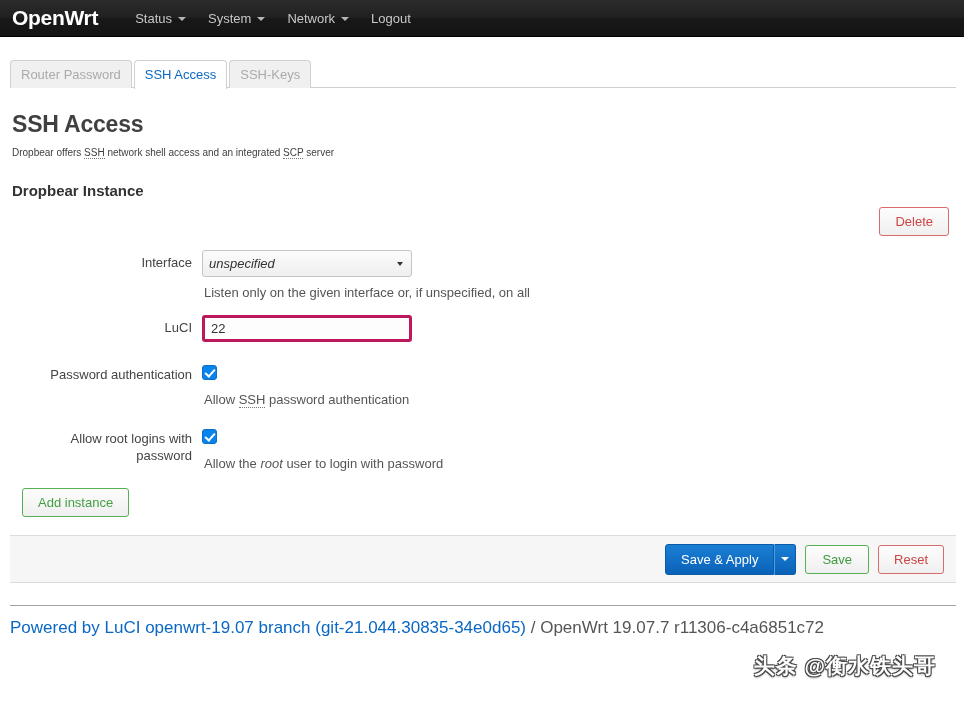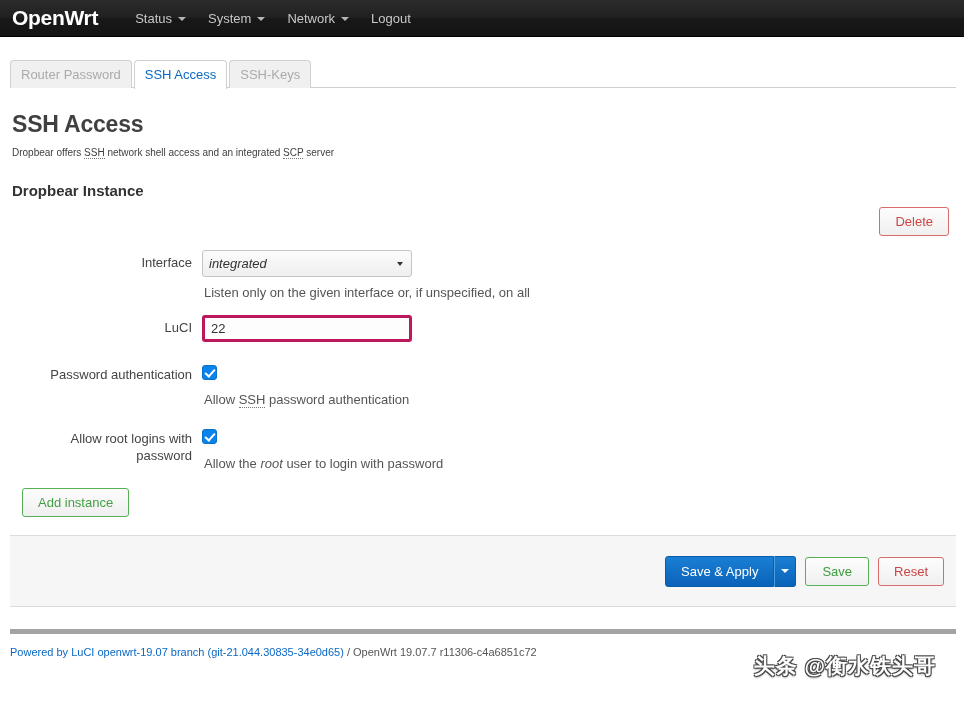--- a/index.html
+++ b/index.html
@@ -264,33 +264,33 @@
   }
 
   .addrow { margin: 16px 0 0 10px; }
 
   
   .actionbar {
     margin: 18px 8px 0 10px;
     background: #f6f6f6;
     border-top: 1px solid #dcdcdc;
     border-bottom: 1px solid #dcdcdc;
-    height: 72px;
+    height: 48px;
     display: flex;
     align-items: center;
     justify-content: flex-end;
     gap: 9px;
     padding-right: 12px;
   }
 
   .footer {
     margin: 22px 8px 0 10px;
-    border-top: 5px solid #a3a3a3;
+    border-top: 1px solid #a3a3a3;
     padding-top: 12px;
-    font-size: 11px;
+    font-size: 17px;
     color: #555;
     white-space: nowrap;
   }
   .footer a { color: #0a68c4; text-decoration: none; }
 
   
   .watermark {
     position: absolute;
     right: 28px;
     bottom: 32px;
@@ -352,21 +352,21 @@
     <div class="delete-row">
       <button class="btn btn-remove">Delete</button>
     </div>
 
     <div class="form">
 
       <div class="row">
         <div class="row-label">Interface</div>
         <div class="row-field">
           <div class="select-shell">
-            <span class="select-value">integrated</span>
+            <span class="select-value">unspecified</span>
             <span class="select-caret"></span>
           </div>
           <div class="hint">Listen only on the given interface or, if unspecified, on all</div>
         </div>
       </div>
 
       <div class="row" style="margin-top:14px;">
         <div class="row-label">LuCI</div>
         <div class="row-field">
           <input class="field" type="text" value="22" style="">

